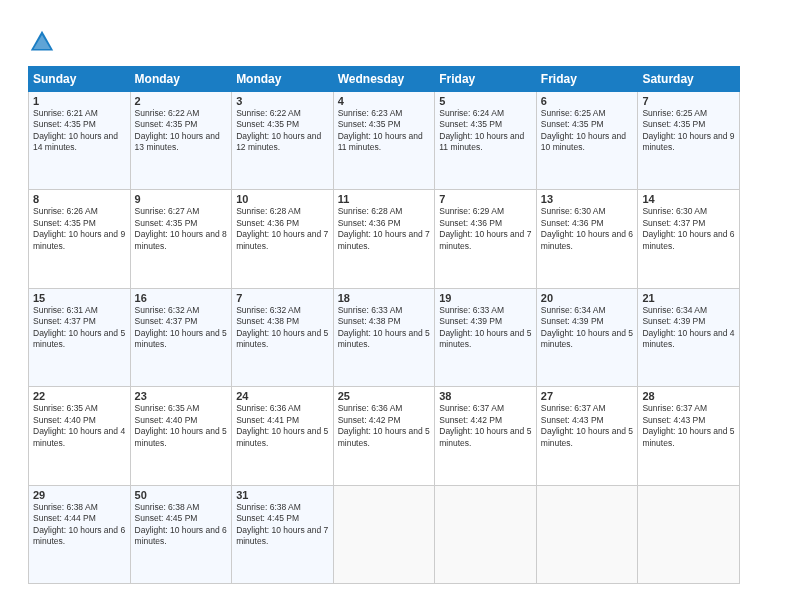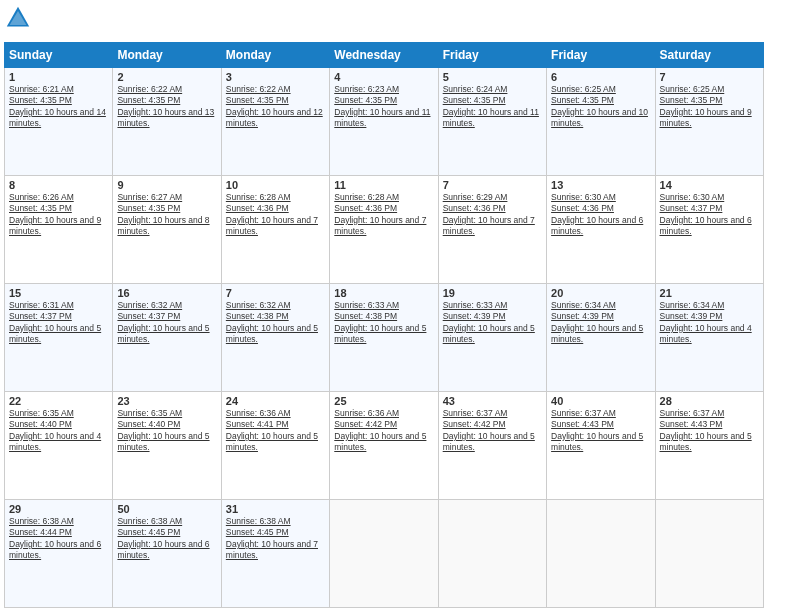--- a/index.html
+++ b/index.html
@@ -6,21 +6,21 @@
     body {
       font-family: Arial, sans-serif;
       background: #fff;
       width: 792px;
       height: 612px;
       overflow: hidden;
     }
     .page {
       width: 768px;
       height: 612px;
-      padding: 4px;
+      padding: 28px;
       display: flex;
       flex-direction: column;
     }
     .header {
       display: flex;
       justify-content: space-between;
       align-items: flex-start;
       margin-bottom: 10px;
     }
     .logo {
@@ -85,21 +85,20 @@
     .day-num {
       font-size: 11px;
       font-weight: bold;
       display: block;
       margin-bottom: 1px;
     }
     .day-info {
       font-size: 8.5px;
       line-height: 1.35;
       color: #333;
-      text-decoration: underline;
     }
     td.empty {
       background-color: #f9f9f9 !important;
     }
   </style>
 </head>
 <body>
 
 <div class="page">
   <div class="header">
@@ -233,25 +232,25 @@
           </td>
           <td>
             <span class="day-num">24</span>
 <div class="day-info">Sunrise: 6:36 AM<br>Sunset: 4:41 PM<br>Daylight: 10 hours and 5 minutes.</div>
           </td>
           <td>
             <span class="day-num">25</span>
 <div class="day-info">Sunrise: 6:36 AM<br>Sunset: 4:42 PM<br>Daylight: 10 hours and 5 minutes.</div>
           </td>
           <td>
-            <span class="day-num">43</span>
+            <span class="day-num">38</span>
 <div class="day-info">Sunrise: 6:37 AM<br>Sunset: 4:42 PM<br>Daylight: 10 hours and 5 minutes.</div>
           </td>
           <td>
-            <span class="day-num">40</span>
+            <span class="day-num">27</span>
 <div class="day-info">Sunrise: 6:37 AM<br>Sunset: 4:43 PM<br>Daylight: 10 hours and 5 minutes.</div>
           </td>
           <td>
             <span class="day-num">28</span>
 <div class="day-info">Sunrise: 6:37 AM<br>Sunset: 4:43 PM<br>Daylight: 10 hours and 5 minutes.</div>
           </td>
         </tr>
         <tr>
           <td>
             <span class="day-num">29</span>

